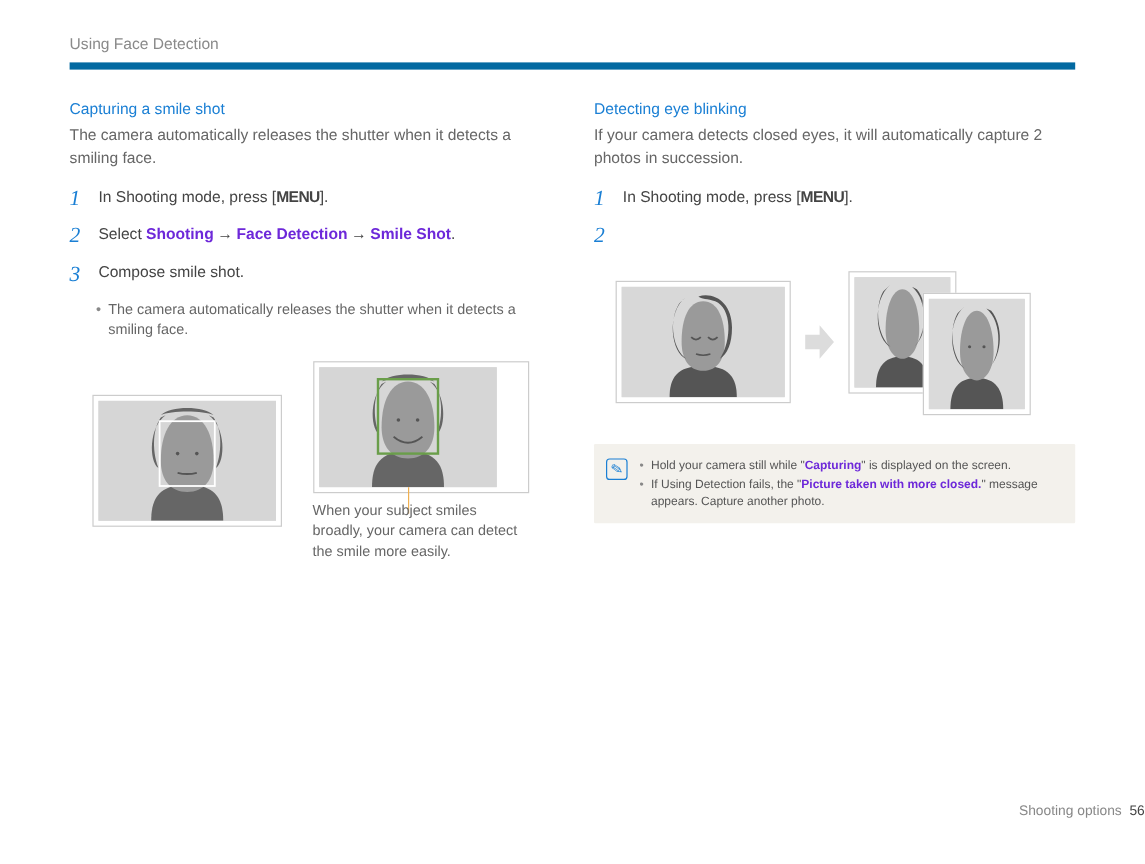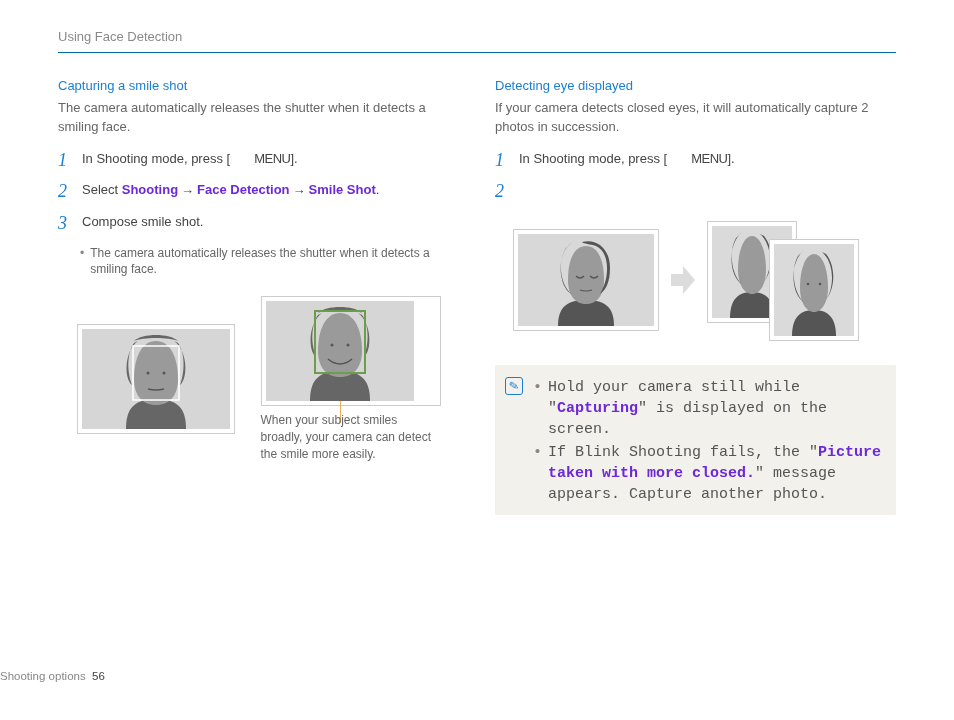--- a/index.html
+++ b/index.html
@@ -10,21 +10,21 @@
     color: #555;
     background: #fff;
     box-sizing: border-box;
     padding: 28px 58px 0 58px;
     font-size: 13px;
     line-height: 1.4;
   }
   .breadcrumb {
     color: #8a8a8a;
     font-size: 13px;
-    border-bottom: 1px solid #0369a1;
+    border-bottom: 6px solid #0369a1;
     padding-bottom: 6px;
     margin-bottom: 24px;
     font-weight: 300;
   }
   .columns {
     display: flex;
     gap: 36px;
   }
   .col {
     flex: 1;
@@ -52,24 +52,23 @@
     font-size: 18px;
     min-width: 20px;
     margin-right: 4px;
     line-height: 1.2;
   }
   .step-body {
     color: #444;
     font-size: 13px;
   }
   .menu-key {
-    font-weight: 400;
+    font-weight: 700;
     font-family: Arial, sans-serif;
     letter-spacing: -0.5px;
-    margin-left: 24px;
   }
   .b { font-weight: bold; color: #6d28d9; }
   .arrow { padding: 0 3px; }
   .bullet {
     display: flex;
     align-items: flex-start;
     margin: 2px 0 0 22px;
     color: #666;
     font-size: 12px;
     font-weight: 300;
@@ -120,42 +119,42 @@
     height: 16px;
     border: 1.5px solid #1a7fd4;
     border-radius: 3px;
     display: flex;
     align-items: center;
     justify-content: center;
     flex-shrink: 0;
     margin-top: 2px;
   }
   .tip-icon-inner { color:#1a7fd4; font-size:12px; transform: rotate(-10deg); }
-  .tip-list { font-size: 15px; color: #555; font-family: Liberation Mono, monospace; }
+  .tip-list { font-size: 10px; color: #555; }
   .tip-item { display: flex; align-items: flex-start; margin: 2px 0; }
   .tip-item::before { content: "•"; margin-right: 6px; color: #888; }
   .blink-row {
     display: flex;
     align-items: center;
     justify-content: center;
     gap: 10px;
     margin-top: 18px;
   }
   .photo-stack {
     position: relative;
     width: 172px;
     height: 118px;
   }
   .photo-stack .photo { position: absolute; }
   .footer {
     position: absolute;
     bottom: 36px;
     left: 0;
     width: 954px;
-    text-align: left;
+    text-align: right;
     color: #888;
     font-size: 11.5px;
     font-weight: 300;
   }
   .page-num { color: #444; font-weight: 500; }
   .w300 { font-weight: 300; }
 </style>
 </head>
 <body>
 
@@ -217,21 +216,21 @@
             <path d="M62 58 Q74 68 86 58" stroke="#555" stroke-width="1.5" fill="none"></path>
           </svg>
           <div style="position:absolute;left:78px;top:104px;width:1px;height:22px;background:#f0b050;"></div>
         </div>
         <p class="caption capline" style="border:none;">When your subject smiles broadly, your camera can detect the smile more easily.</p>
       </div>
     </div>
   </div>
 
   <div class="col">
-    <h2 class="heading">Detecting eye displayed</h2>
+    <h2 class="heading">Detecting eye blinking</h2>
     <p class="intro">If your camera detects closed eyes, it will automatically capture 2 photos in succession.</p>
 
     <div class="step">
       <div class="step-num">1</div>
       <div class="step-body w300">
         <span>In Shooting mode, press [</span><span class="menu-key">MENU</span><span>].</span>
       </div>
     </div>
 
     <div class="step">
@@ -281,21 +280,21 @@
           <span class="tip-icon-inner">✎</span>
         </div>
       <div class="tip-list">
         <div class="tip-item">
           <span>
             <span>Hold your camera still while "</span><span class="b">Capturing</span><span>" is displayed on the screen.</span>
           </span>
         </div>
         <div class="tip-item">
           <span>
-            <span>If Blink Shooting fails, the "</span><span class="b">Picture taken with more closed.</span><span>" message appears. Capture another photo.</span>
+            <span>If Using Detection fails, the "</span><span class="b">Picture taken with more closed.</span><span>" message appears. Capture another photo.</span>
           </span>
         </div>
       </div>
     </div>
 
   </div>
 </div>
 
 <div class="footer">
   <span>Shooting options</span>&nbsp;&nbsp;<span class="page-num">56</span>

